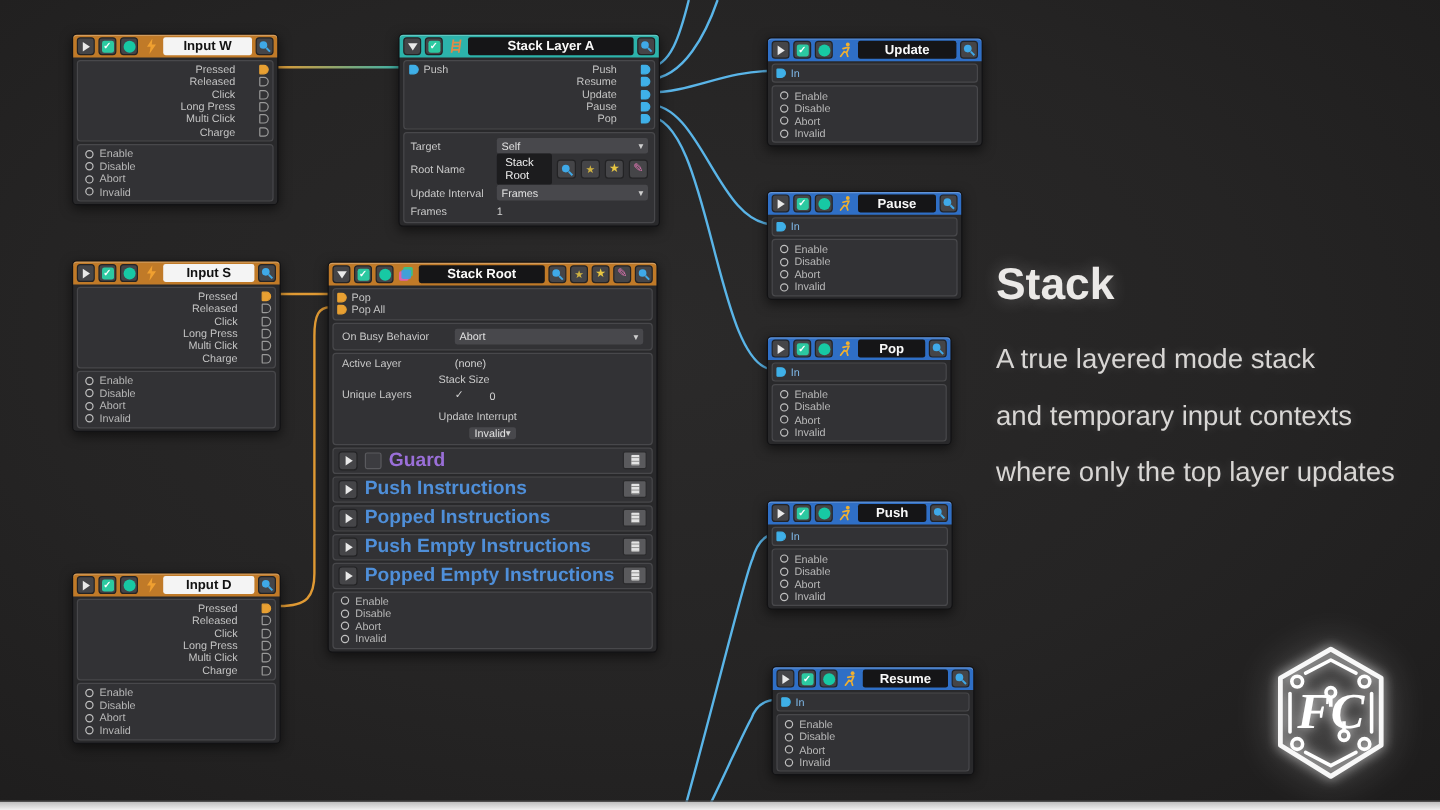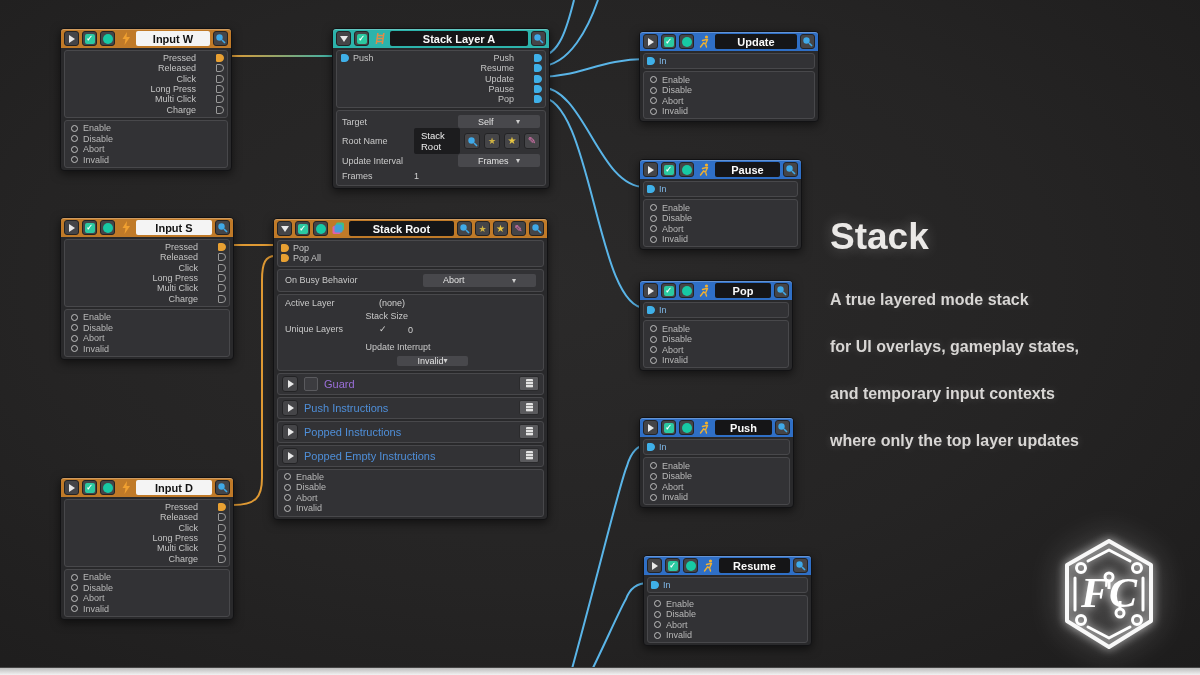--- a/index.html
+++ b/index.html
@@ -36,39 +36,39 @@
   .pd.filled-orange{background:#e8a032;border-color:#e8a032;}
   .pd.filled-cyan{background:#3fb0e8;border-color:#3fb0e8;}
   .crow{display:flex;align-items:center;gap:5px;height:10.5px;font-size:9px;color:#b8b8b8;padding-left:3px;}
   .circ{width:7px;height:7px;box-sizing:border-box;border:1.4px solid #c0c0c0;border-radius:50%;flex:none;}
   .flowbox{position:relative;height:52px;}
   .flow-left{position:absolute;left:4px;top:2px;}
   .flow-right{position:absolute;right:3px;top:2px;display:flex;flex-direction:column;align-items:flex-end;}
   .prow{display:flex;align-items:center;font-size:9px;color:#c9c9c9;padding:2px 4px;gap:4px;}
   .plabel{flex:none;}
   .dd{flex:1;height:13px;background:#48484c;border-radius:2px;display:flex;align-items:center;
-    justify-content:space-between;padding:0 20px;font-size:9px;color:#e2e2e2;margin-left:44px;}
+    justify-content:space-between;padding:0 4px;font-size:9px;color:#e2e2e2;}
   .dd .caret{font-size:8px;color:#cfcfcf;}
   .vpill{background:#1c1c1e;color:#ededed;font-size:9.5px;padding:2px 7px;border-radius:2px;}
   .mag{display:block;}
   .star{font-size:10px;color:#e8c642;line-height:10px;}
   .star-dim{font-size:9px;opacity:.85;}
   .pencil{font-size:10px;color:#e878b8;line-height:10px;}
   .listrow{display:flex;align-items:center;gap:6px;height:18px;padding:1px 4px;}
-  .lst-label{flex:1;font-size:11px;font-weight:normal;color:#4f8fd9;}
+  .lst-label{flex:1;font-size:16px;font-weight:bold;color:#4f8fd9;}
   .guard-label{color:#9a6fd8;}
   .clip-btn{width:18px;height:13px;background:#5a5a5d;border:1px solid #2a2a2c;border-radius:2px;
     display:flex;align-items:center;justify-content:center;flex:none;}
   .clip{width:7px;height:9px;background:#e3e3e3;border-radius:1px;
     background-image:linear-gradient(#888 1px,transparent 1px);background-size:100% 3px;background-position:0 2px;}
   .unchk{width:12px;height:12px;background:#3c3c40;border:1px solid #5a5a5e;border-radius:2px;}
   .valtext{color:#d2d2d2;font-size:9px;}
   #side-text{position:absolute;left:830px;top:216px;width:370px;z-index:2;}
   #side-title{font-size:37px;font-weight:bold;color:#ebe9e7;text-shadow:0 0 14px rgba(255,255,255,.28);margin-bottom:18px;}
-  .side-line{font-size:16px;color:#d8d6d4;line-height:47px;text-shadow:0 0 10px rgba(255,255,255,.18);white-space:nowrap;font-weight:bold;}
+  .side-line{font-size:23px;color:#d8d6d4;line-height:47px;text-shadow:0 0 10px rgba(255,255,255,.18);white-space:nowrap;}
   #logo{position:absolute;left:1048px;top:533px;z-index:2;
     filter:drop-shadow(0 0 5px rgba(255,255,255,.85)) drop-shadow(0 0 16px rgba(255,255,255,.4));}
   #bottom-strip{position:absolute;left:0;bottom:0;width:1200px;height:7px;z-index:3;
     background:linear-gradient(#bdbdbd,#f2f2f2);border-top:1px solid #454545;}
 </style>
 </head>
 <body>
 
 <div id="canvas">
 
@@ -516,25 +516,34 @@
         <div class="box listrow">
           <div class="hbtn hbtn-sm">
             <span class="tri-right"></span>
           </div>
           <span class="lst-label">Popped Instructions</span>
           <div class="clip-btn">
             <span class="clip"></span>
           </div>
         </div>
 
-
         <div class="box listrow">
           <div class="hbtn hbtn-sm">
             <span class="tri-right"></span>
           </div>
+          <span class="lst-label">Push Empty Instructions</span>
+          <div class="clip-btn">
+            <span class="clip"></span>
+          </div>
+        </div>
+
+        <div class="box listrow">
+          <div class="hbtn hbtn-sm">
+            <span class="tri-right"></span>
+          </div>
           <span class="lst-label">Popped Empty Instructions</span>
           <div class="clip-btn">
             <span class="clip"></span>
           </div>
         </div>
       </div>
     <div class="box">
 
     <div class="crow">
           <span class="circ"></span>
@@ -813,21 +822,20 @@
           <span>Invalid</span>
         </div>
       </div>
   </div>
 
   <div id="side-text">
     <div id="side-title">Stack</div>
     <div>
 
     <div class="side-line">A true layered mode stack</div>
-        <div class="side-line">for UI overlays, gameplay states,</div>
         <div class="side-line">and temporary input contexts</div>
         <div class="side-line">where only the top layer updates</div>
       </div>
   </div>
 
   <svg id="logo" width="122" height="122" viewBox="0 0 122 122">
     <g fill="none" stroke="#ffffff" stroke-width="4" stroke-linejoin="round" stroke-linecap="round">
       <path d="M61 8 L103 32 L103 88 L61 114 L19 88 L19 32 Z" opacity="0.95"></path>
       <path d="M40 28 L61 17 L82 28" stroke-width="3"></path>
       <path d="M40 94 L61 105 L82 94" stroke-width="3"></path>

